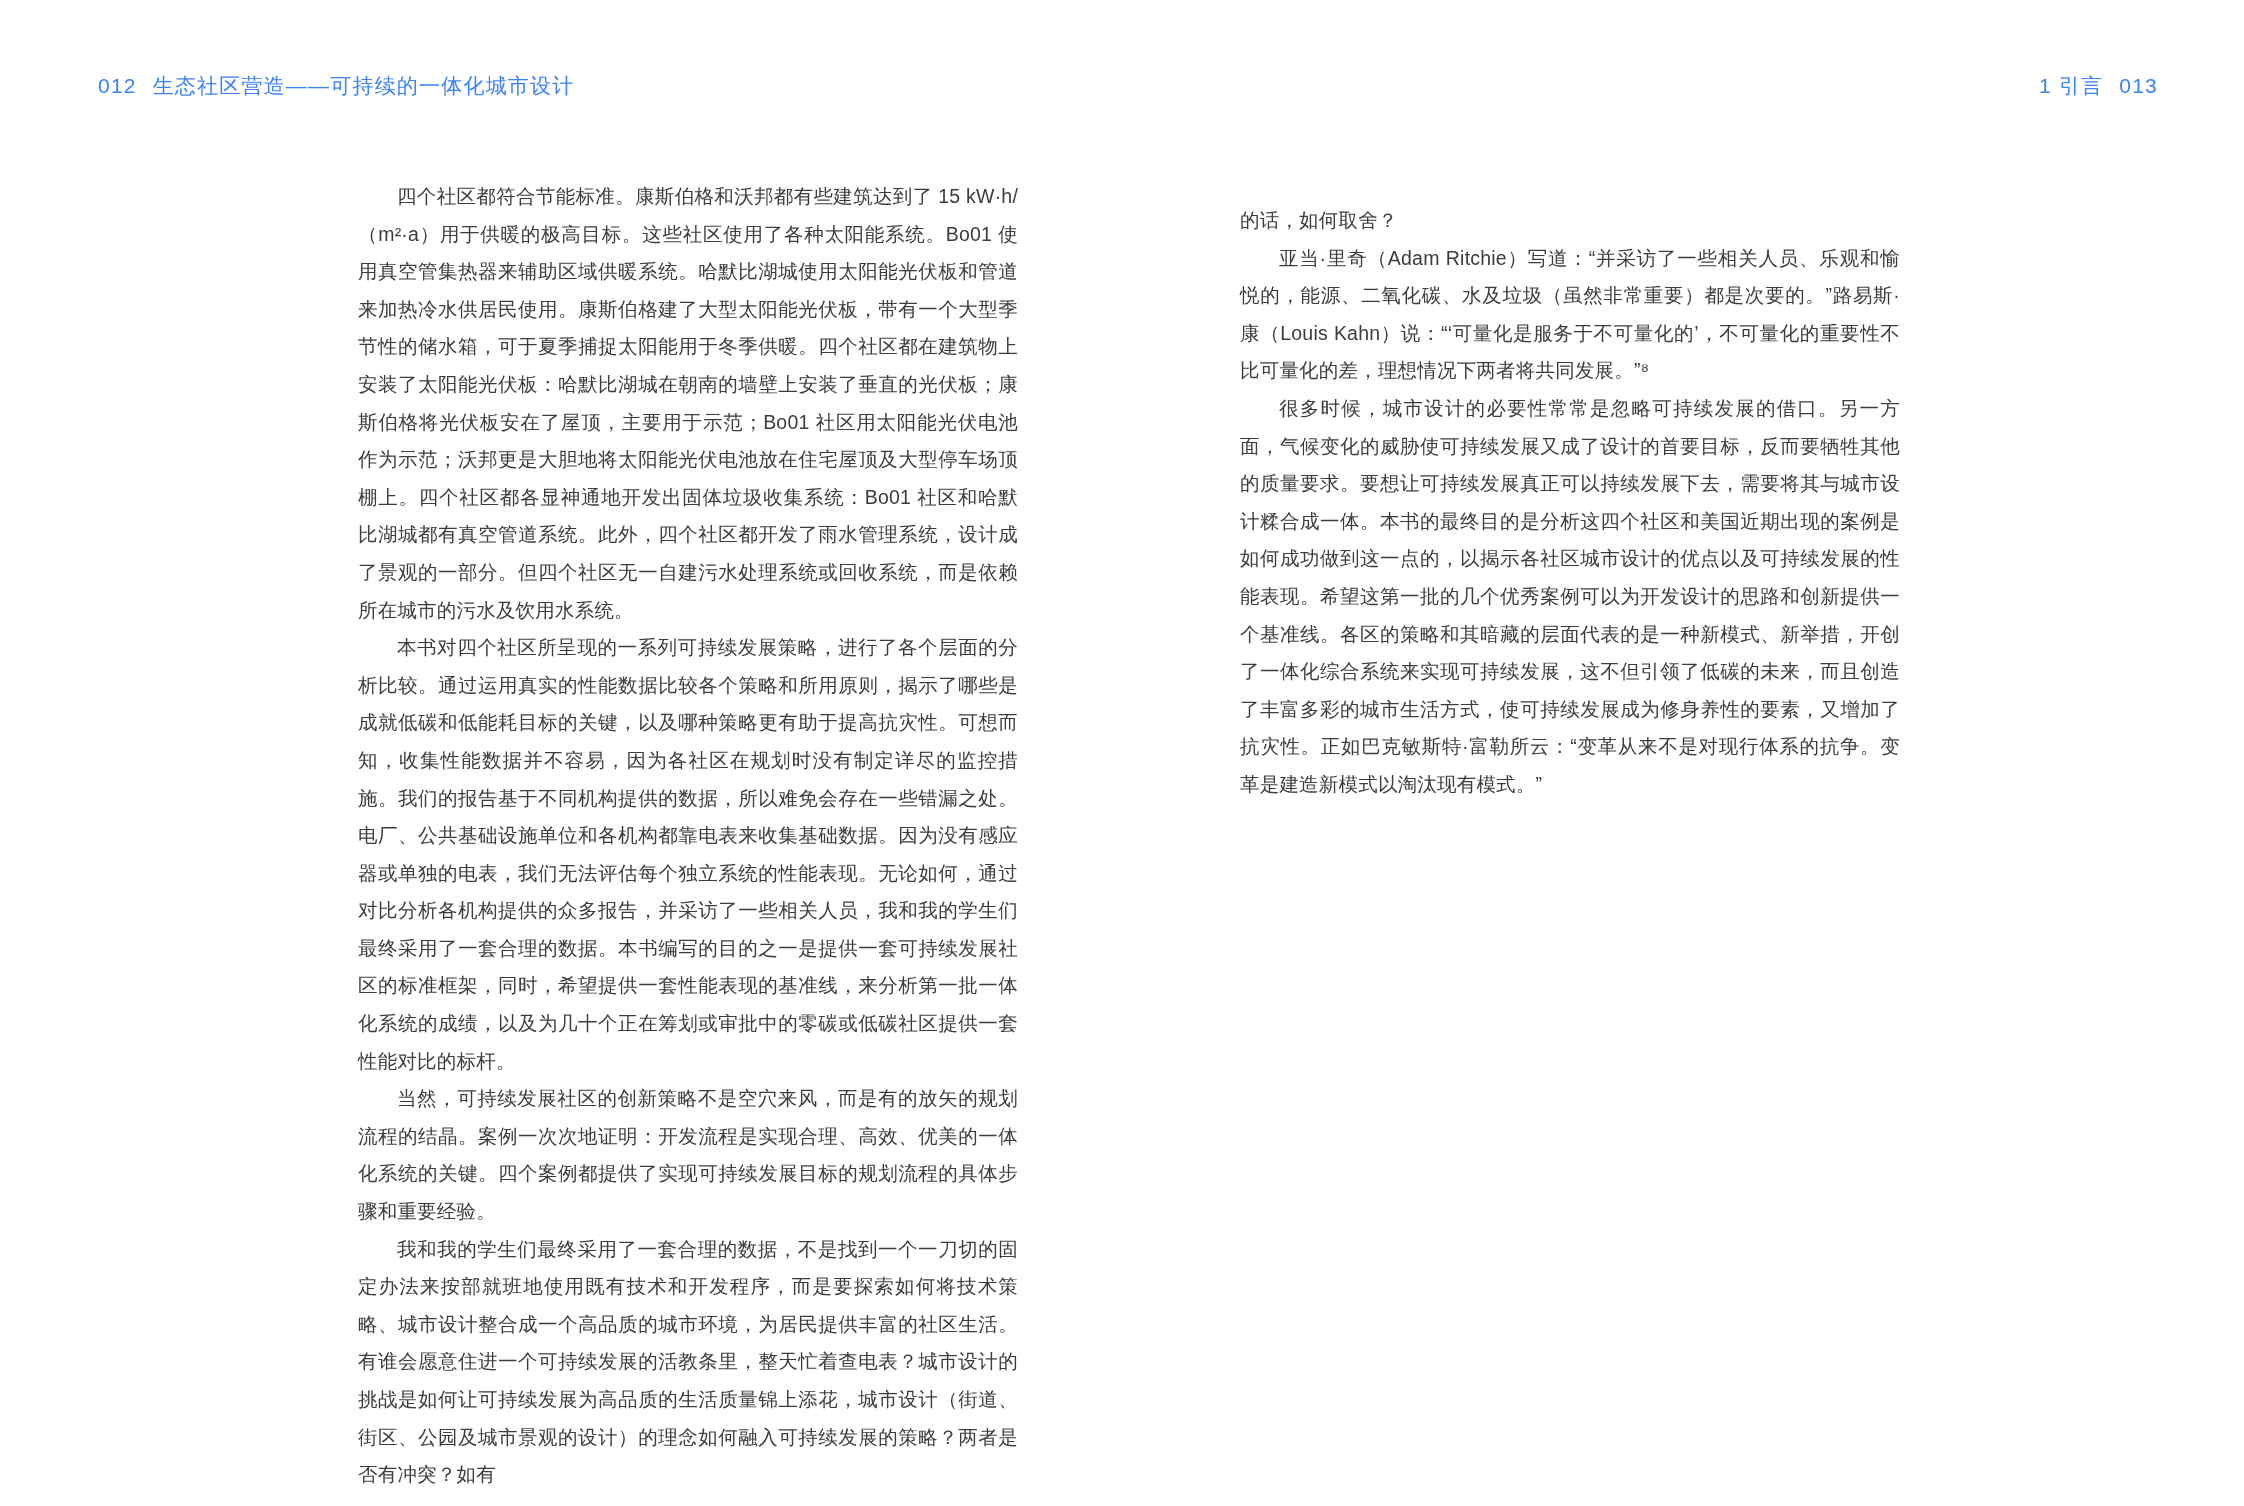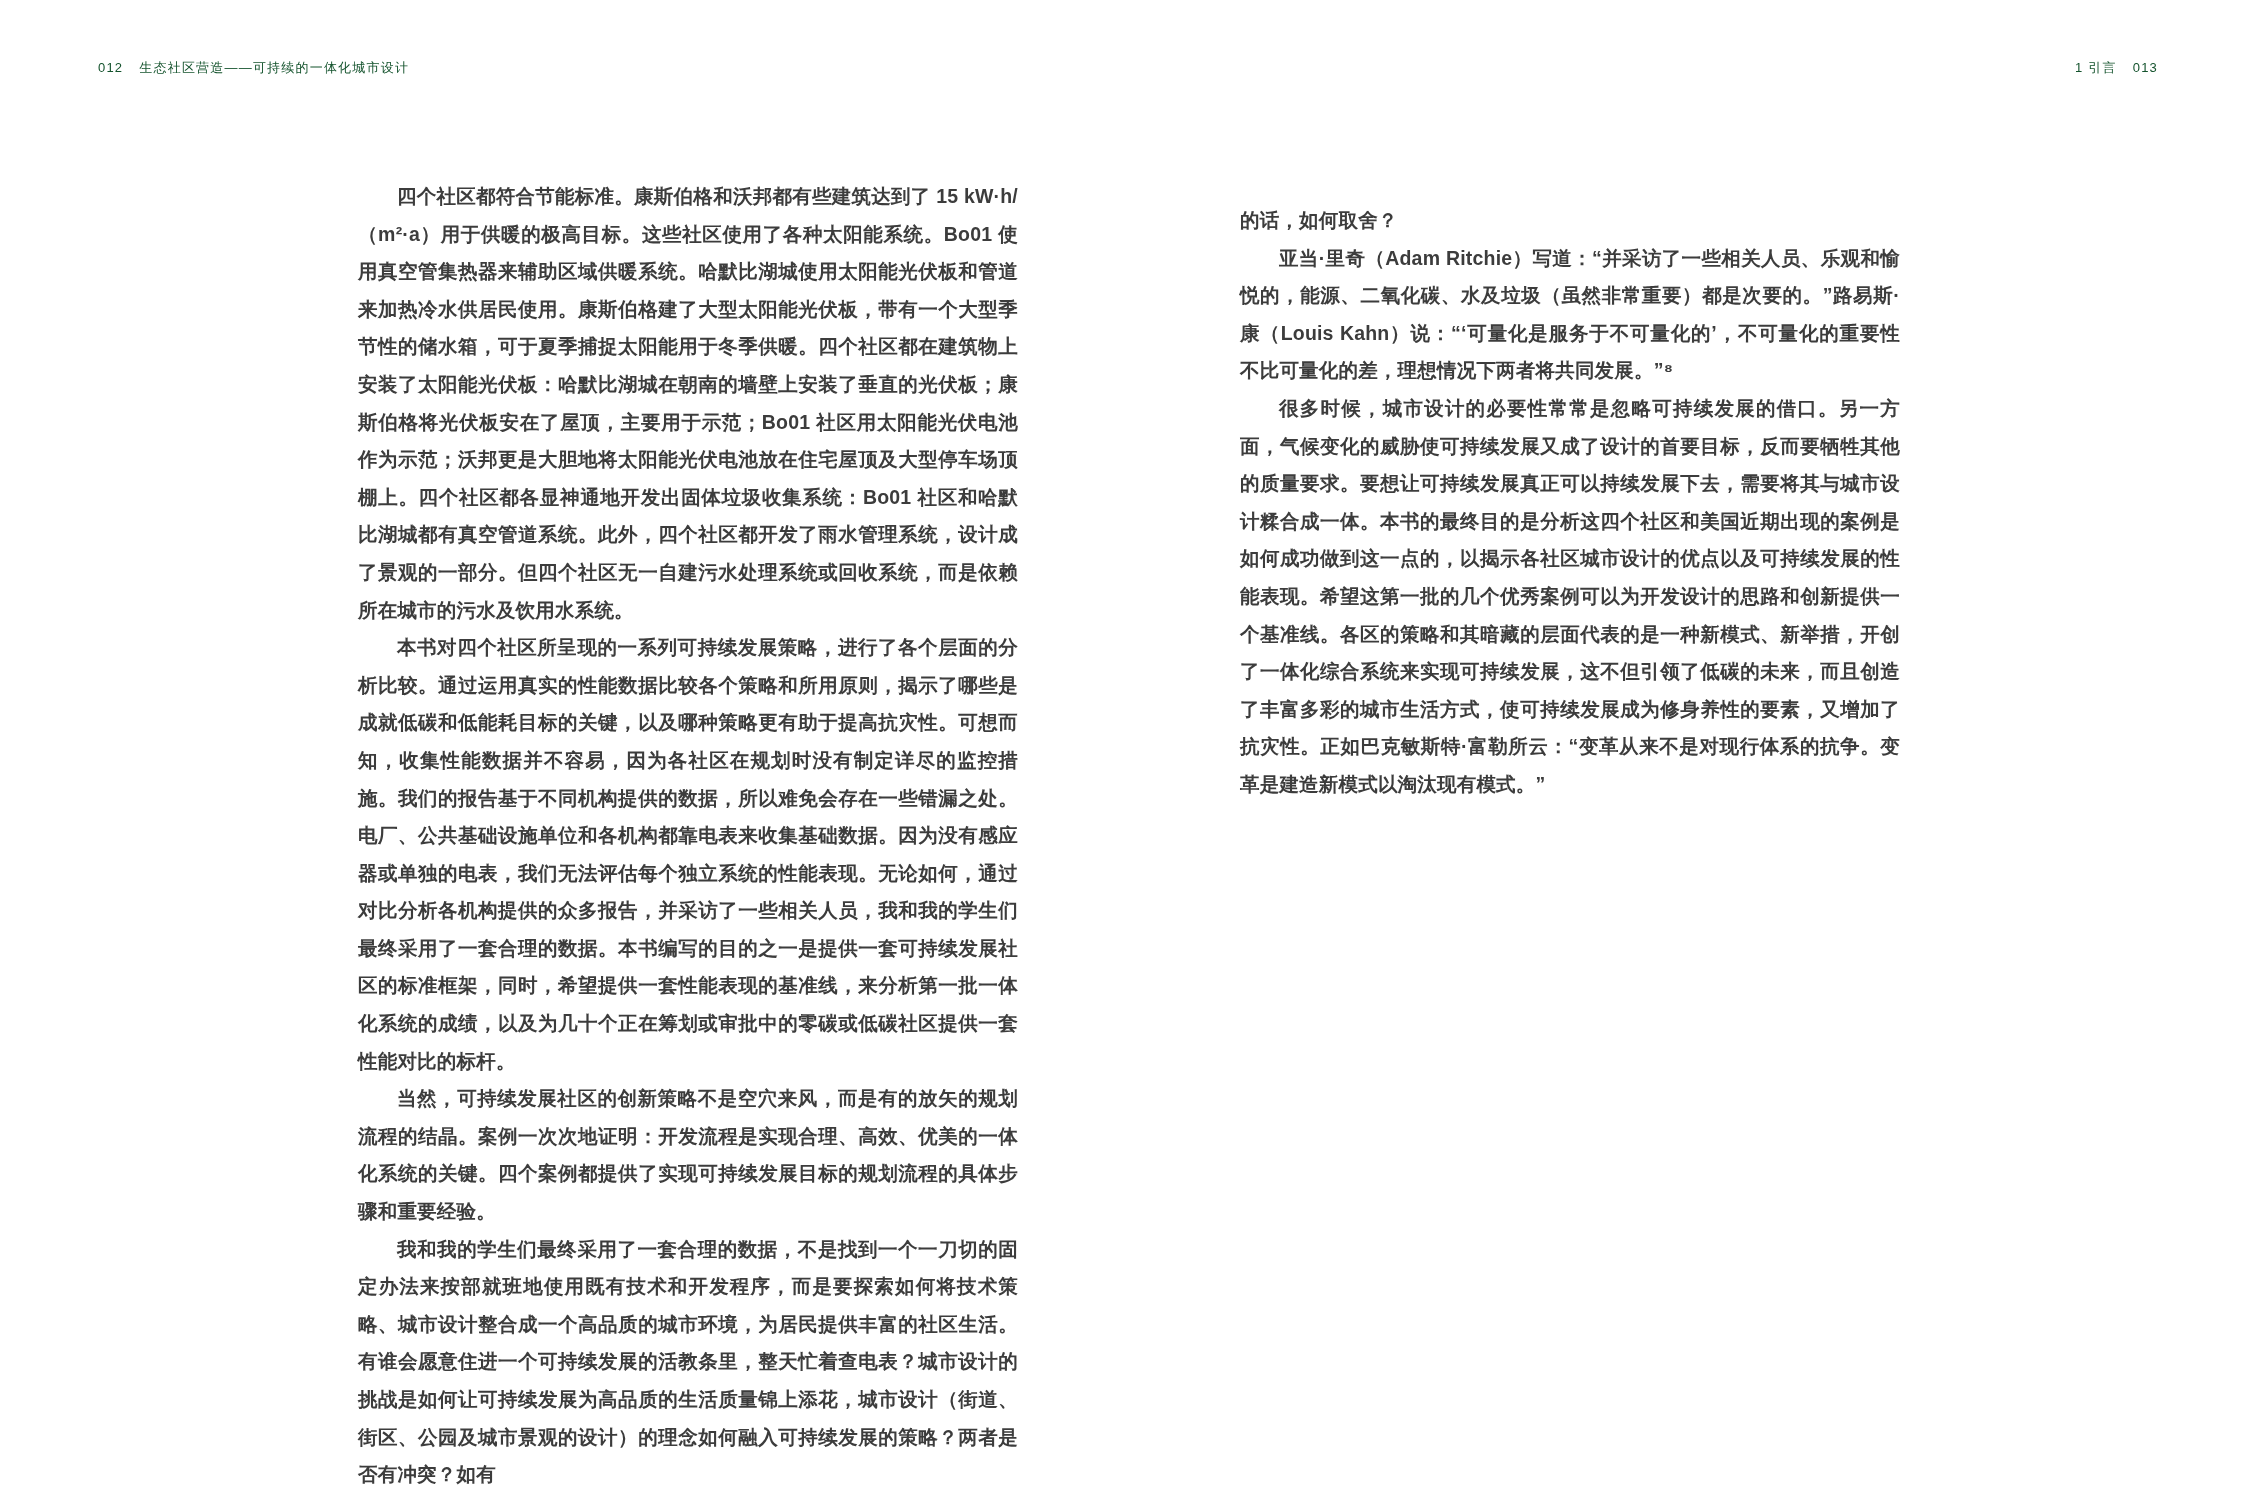--- a/index.html
+++ b/index.html
@@ -14,23 +14,23 @@
     overflow: hidden;
     font-family: "Liberation Sans", sans-serif;
   }
   .spread {
     position: absolute;
     inset: 0;
     background: #ffffff;
   }
   .running-head {
     position: absolute;
-    top: 59px;
-    font-size: 13px;
-    color: #14532d;
+    top: 72px;
+    font-size: 21px;
+    color: #3b82f6;
     letter-spacing: 1.2px;
     white-space: nowrap;
   }
   .running-head-left { left: 98px; }
   .running-head-right { right: 86px; text-align: right; }
   .running-head .gap-after { margin-right: 16px; }
   .text-column {
     position: absolute;
     top: 178px;
     width: 660px;
@@ -39,21 +39,20 @@
     color: #3c3c3c;
     text-align: justify;
     text-justify: inter-ideograph;
     letter-spacing: 0.2px;
   }
   .text-column-left { left: 358px; }
   .text-column-right { left: 1240px; margin-top: 24px; }
   .text-column p {
     margin: 0;
     padding: 0;
-    font-weight: bold;
   }
   .text-column p.indent {
     text-indent: 2em;
   }
 </style>
 </head>
 <body>
 
 <div class="spread">
 

